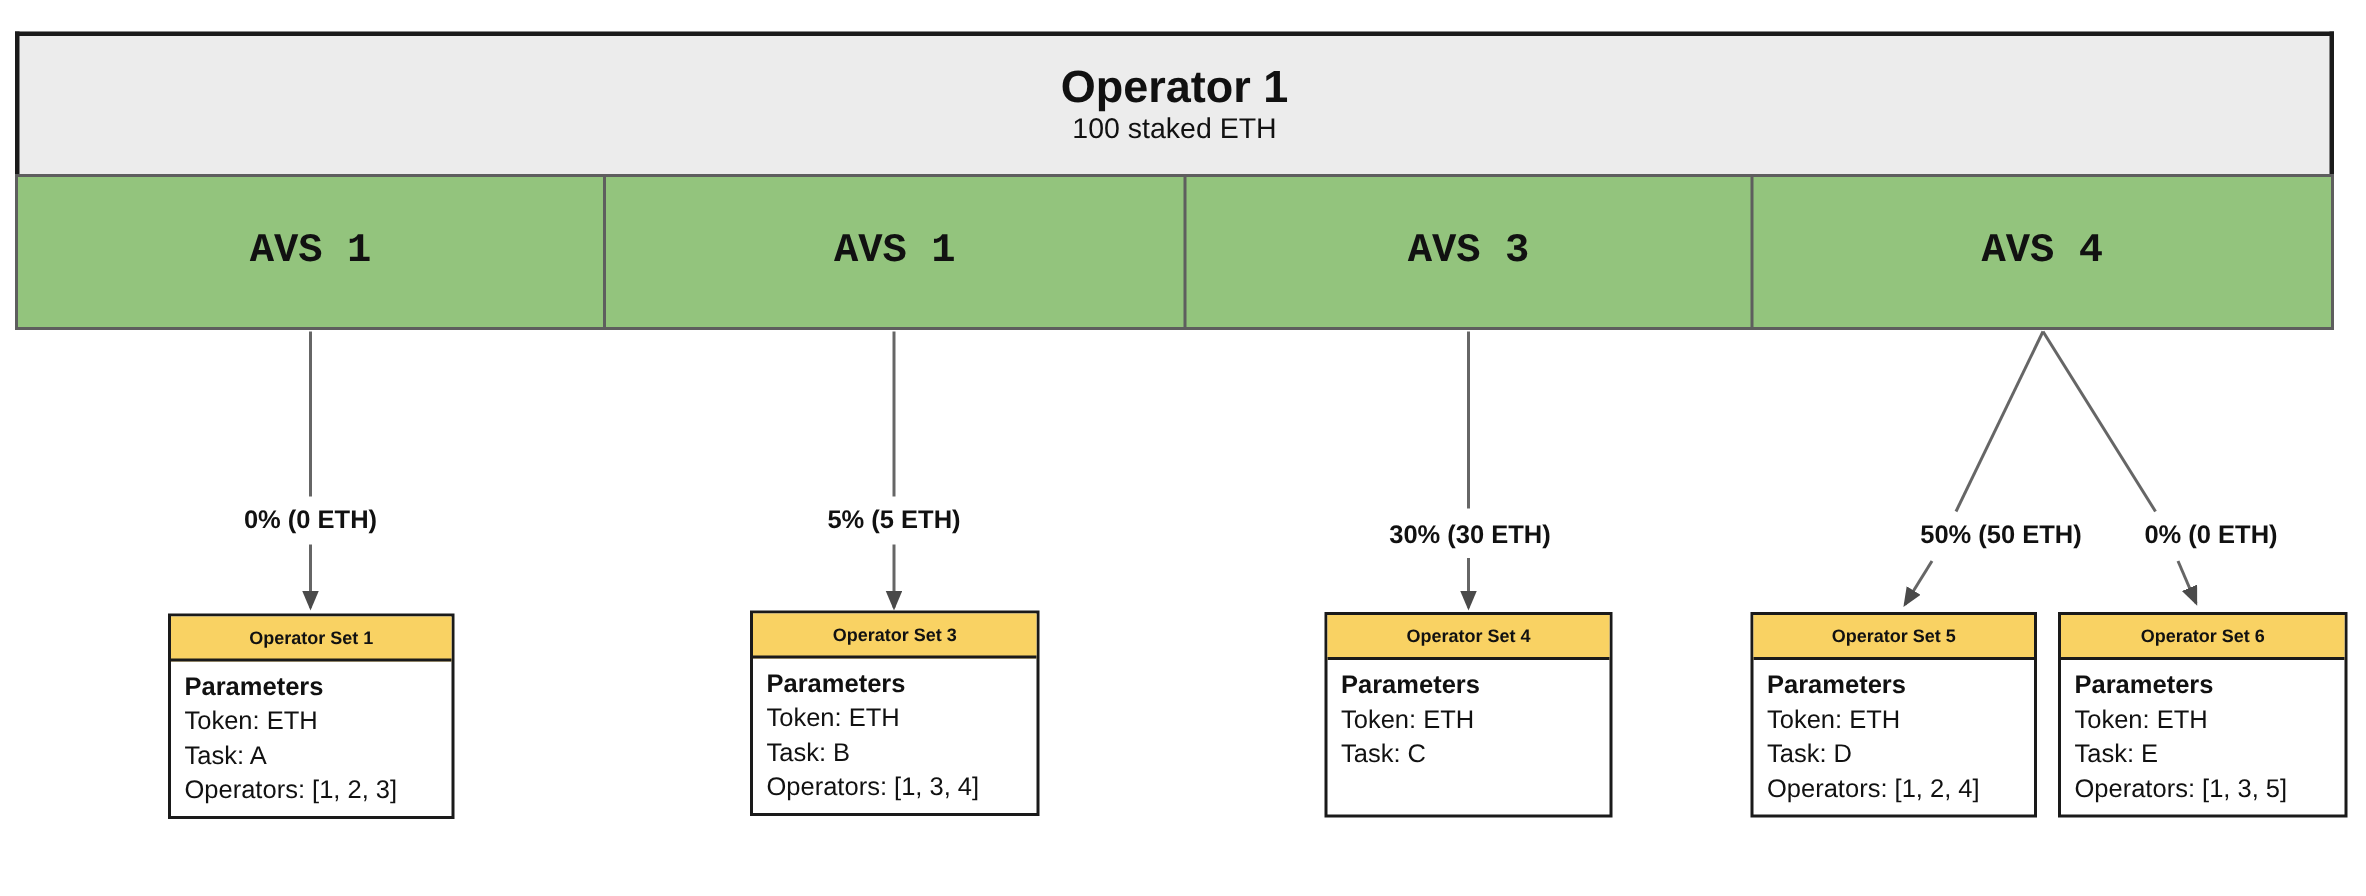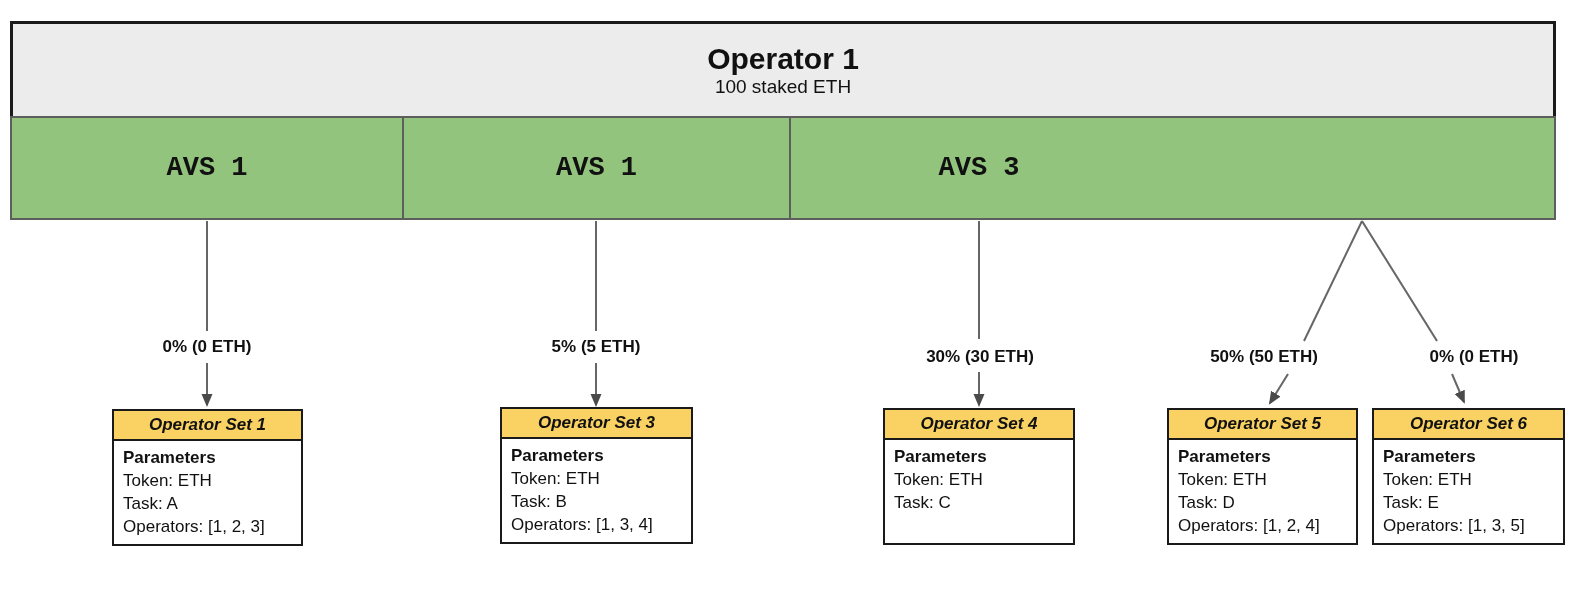--- a/index.html
+++ b/index.html
@@ -61,21 +61,21 @@
 
   
   .set-card{
     position:absolute;top:408px;width:192px;height:137px;
     background:#ffffff;border:2px solid var(--border-dark);
   }
   .set-header{
     height:30px;background:var(--set-header-fill);
     border-bottom:2px solid var(--border-dark);
     display:flex;align-items:center;justify-content:center;
-    font-size:17px;font-weight:bold;font-style:italic;
+    font-size:12px;font-weight:bold;
   }
   .set-body{padding:5px 9px 0 9px;font-size:17px;line-height:23px;}
   .param-heading{font-weight:bold;}
 </style>
 </head>
 <body>
 
 <div class="canvas">
 
   <div class="operator-box">
@@ -85,20 +85,23 @@
 
   <div class="avs-band">
     <div class="avs-cell" style="width:390px">
       <span class="avs-label">AVS 1</span>
     </div>
     <div class="avs-cell" style="width:387px">
       <span class="avs-label">AVS 1</span>
     </div>
     <div class="avs-cell" style="width:378px">
       <span class="avs-label">AVS 3</span>
+    </div>
+    <div class="avs-cell" style="width:387px">
+      <span class="avs-label">AVS 4</span>
     </div>
   </div>
 
   <svg class="connectors" viewBox="0 0 1577 597" xmlns="http://www.w3.org/2000/svg">
     <defs>
       <marker id="arrow" markerUnits="userSpaceOnUse" markerWidth="14" markerHeight="12" refX="11" refY="5.5" orient="auto">
         <path class="ah" d="M0,0 L13,5.5 L0,11 Z"></path>
       </marker>
     </defs>
 
@@ -114,21 +117,21 @@
     <line x1="1362" y1="221" x2="1304" y2="341"></line>
     <line x1="1288" y1="374" x2="1270" y2="403" marker-end="url(#arrow)"></line>
 
     <line x1="1362" y1="221" x2="1437" y2="341"></line>
     <line x1="1452" y1="374" x2="1464" y2="402" marker-end="url(#arrow)"></line>
   </svg>
 
   <div class="alloc-label" style="left:207px;top:347px">0% (0 ETH)</div>
   <div class="alloc-label" style="left:596px;top:347px">5% (5 ETH)</div>
   <div class="alloc-label" style="left:980px;top:357px">30% (30 ETH)</div>
-  <div class="alloc-label" style="left:1264px;top:357px">50% (50 ETH)</div>
+  <div class="alloc-label" style="left:1334px;top:357px">50% (50 ETH)</div>
   <div class="alloc-label" style="left:1474px;top:357px">0% (0 ETH)</div>
 
   <div class="set-card" style="left:112px;top:409px;width:191px">
     <div class="set-header">Operator Set 1</div>
     <div class="set-body">
       <div class="param-heading">Parameters</div>
       <div class="param-line">Token: ETH</div>
       <div class="param-line">Task: A</div>
       <div class="param-line">Operators: [1, 2, 3]</div>
     </div>

